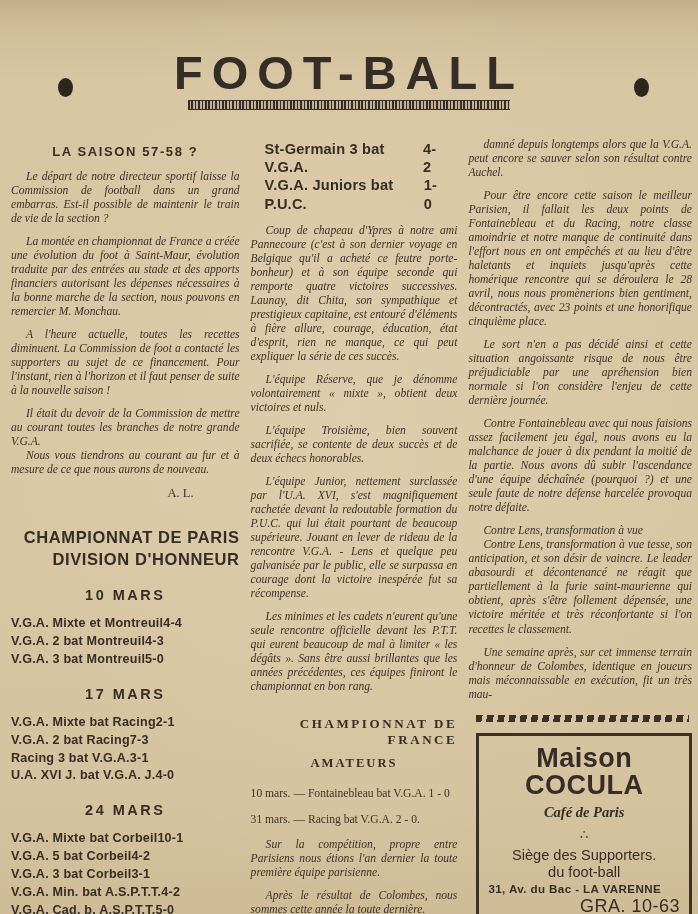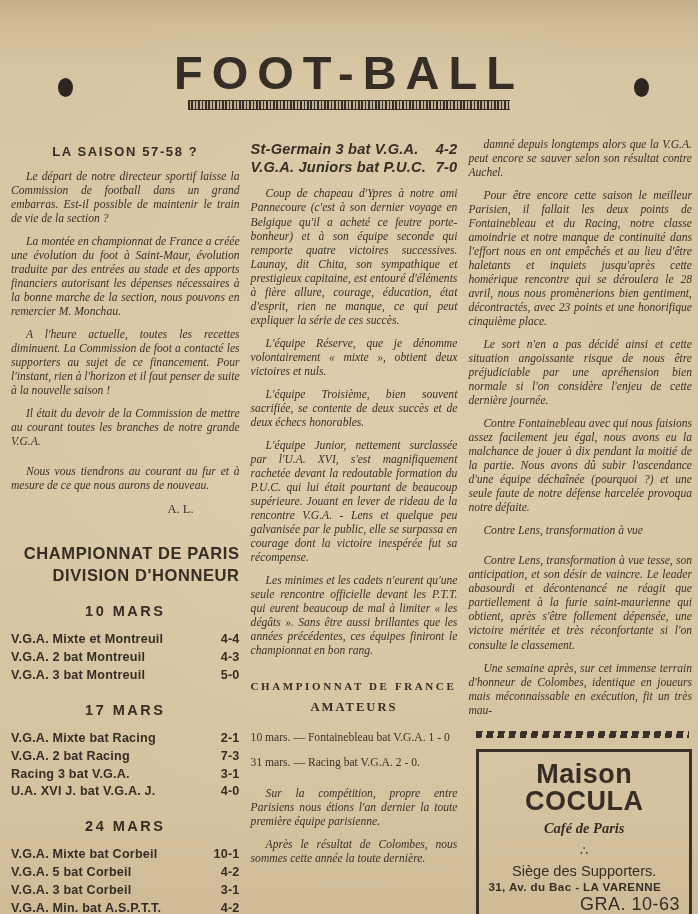--- a/index.html
+++ b/index.html
@@ -30,53 +30,53 @@
   .columns { display:flex; gap:11px; padding:8px 6px 0 11px; align-items:flex-start; }
   .col-left  { width:231px; }
   .col-mid   { width:209px; }
   .col-right { width:226px; }
 
   p.body {
     font-size:11.6px; line-height:1.21; text-align:justify; text-indent:15px;
     margin:0 0 9px; color:#3a322a;font-style:italic;
   }
   p.body.tight { margin-bottom:0; }
-  p.body.cont  { margin-top:16px; }
+  p.body.cont  { margin-top:0; }
 
   .sec-head {
     font-family:"Liberation Sans", sans-serif; font-weight:bold;
     font-size:13px; letter-spacing:1.6px; text-align:center;
     margin:6px 0 11px; color:#352d26;
   }
   .signature { text-align:right; padding-right:46px; font-size:12.5px; margin:4px 0 0; }
 
   .champ-head {
     font-family:"Liberation Sans", sans-serif; font-weight:bold;
     font-size:16.5px; line-height:1.3; letter-spacing:0.6px; text-align:right;
     margin:26px 0 0; color:#352d26;
   }
   .date-head {
     font-family:"Liberation Sans", sans-serif; font-weight:bold;
     font-size:14.5px; letter-spacing:2.5px; text-align:center;
     margin:17px 0 12px; color:#352d26;
   }
   .result-row {
-    display:flex; justify-content:space-between;
+    display:flex; justify-content:flex-start;
     font-family:"Liberation Sans", sans-serif; font-weight:bold;
     font-size:12.6px; line-height:1.42; letter-spacing:0.2px; color:#352d26;
   }
   
-  .headlines { margin:2px 0 11px;font-style:italic; }
+  .headlines { margin:2px 14px 11px; }
   .headline-row {
     display:flex; justify-content:space-between;
     font-family:"Liberation Sans", sans-serif; font-weight:bold;
     font-size:14.6px; line-height:1.25; letter-spacing:0.2px; color:#352d26;
   }
   .france-head {
-    text-align:left; font-weight:bold; font-size:11px; letter-spacing:2.6px;
+    text-align:right; font-weight:bold; font-size:13px; letter-spacing:2.6px;
     margin:22px 0 0; color:#352d26;
   }
   .france-sub {
     text-align:center; font-weight:bold; font-size:12.6px; letter-spacing:2px;
     margin:8px 0 16px; color:#352d26;
   }
   p.fixture { font-size:11.6px; line-height:1.25; margin:0 0 11px; text-align:left; text-indent:0; }
   
   .dashed-rule {
     height:7px; margin:13px 3px 11px 8px;
@@ -178,21 +178,21 @@
     </div>
 
     <div class="col-mid">
       <div class="headlines">
         <div class="headline-row">
           <span>St-Germain 3 bat V.G.A.</span>
           <span>4-2</span>
         </div>
         <div class="headline-row">
           <span>V.G.A. Juniors bat P.U.C.</span>
-          <span>7-0</span>
+          <span>1-0</span>
         </div>
       </div>
       <p class="body">Coup de chapeau d'Ypres à notre ami Pannecoure (c'est à son dernier voyage en Belgique qu'il a acheté ce feutre porte-bonheur) et à son équipe seconde qui remporte quatre victoires successives. Launay, dit Chita, son sympathique et prestigieux capitaine, est entouré d'éléments à fière allure, courage, éducation, état d'esprit, rien ne manque, ce qui peut expliquer la série de ces succès.</p>
       <p class="body">L'équipe Réserve, que je dénomme volontairement « mixte », obtient deux victoires et nuls.</p>
       <p class="body">L'équipe Troisième, bien souvent sacrifiée, se contente de deux succès et de deux échecs honorables.</p>
       <p class="body">L'équipe Junior, nettement surclassée par l'U.A. XVI, s'est magnifiquement rachetée devant la redoutable formation du P.U.C. qui lui était pourtant de beaucoup supérieure. Jouant en lever de rideau de la rencontre V.G.A. - Lens et quelque peu galvanisée par le public, elle se surpassa en courage dont la victoire inespérée fut sa récompense.</p>
       <p class="body">Les minimes et les cadets n'eurent qu'une seule rencontre officielle devant les P.T.T. qui eurent beaucoup de mal à limiter « les dégâts ». Sans être aussi brillantes que les années précédentes, ces équipes finiront le championnat en bon rang.</p>
 
       <div class="france-head">CHAMPIONNAT DE FRANCE</div>
       <div class="france-sub">AMATEURS</div>
@@ -203,30 +203,31 @@
       <p class="body">Après le résultat de Colombes, nous sommes cette année la toute dernière.</p>
 
     </div>
 
     <div class="col-right">
       <p class="body">damné depuis longtemps alors que la V.G.A. peut encore se sauver selon son résultat contre Auchel.</p>
       <p class="body">Pour être encore cette saison le meilleur Parisien, il fallait les deux points de Fontainebleau et du Racing, notre classe amoindrie et notre manque de continuité dans l'effort nous en ont empêchés et au lieu d'être haletants et inquiets jusqu'après cette homérique rencontre qui se déroulera le 28 avril, nous nous promènerions bien gentiment, décontractés, avec 23 points et une honorifique cinquième place.</p>
       <p class="body">Le sort n'en a pas décidé ainsi et cette situation angoissante risque de nous être préjudiciable par une apréhension bien normale si l'on considère l'enjeu de cette dernière journée.</p>
       <p class="body">Contre Fontainebleau avec qui nous faisions assez facilement jeu égal, nous avons eu la malchance de jouer à dix pendant la moitié de la partie. Nous avons dû subir l'ascendance d'une équipe déchaînée (pourquoi ?) et une seule faute de notre défense harcelée provoqua notre défaite.</p>
       <p class="body tight">Contre Lens, transformation à vue</p>
-      <p class="body cont">Contre Lens, transformation à vue tesse, son anticipation, et son désir de vaincre. Le leader abasourdi et décontenancé ne réagit que partiellement à la furie saint-maurienne qui obtient, après s'être follement dépensée, une victoire méritée et très réconfortante si l'on consulte le classement.</p>
+      <p class="body cont">Contre Lens, transformation à vue tesse, son anticipation, et son désir de vaincre. Le leader abasourdi et décontenancé ne réagit que partiellement à la furie saint-maurienne qui obtient, après s'être follement dépensée, une victoire méritée et très réconfortante si l'on recettes le classement.</p>
       <p class="body">Une semaine après, sur cet immense terrain d'honneur de Colombes, identique en joueurs mais méconnaissable en exécution, fit un très mau-</p>
 
       <div class="dashed-rule"></div>
 
       <div class="ad-box">
         <div class="ad-name">Maison COCULA</div>
         <div class="ad-sub">Café de Paris</div>
         <div class="ad-orn">∴</div>
         <div class="ad-line">Siège des Supporters.</div>
+        <div class="ad-line">du foot-ball</div>
         <div class="ad-address">31, Av. du Bac - LA VARENNE</div>
         <div class="ad-phone">GRA. 10-63</div>
       </div>
 
     </div>
 
   </div>
 </div>
 
 </body></html>

